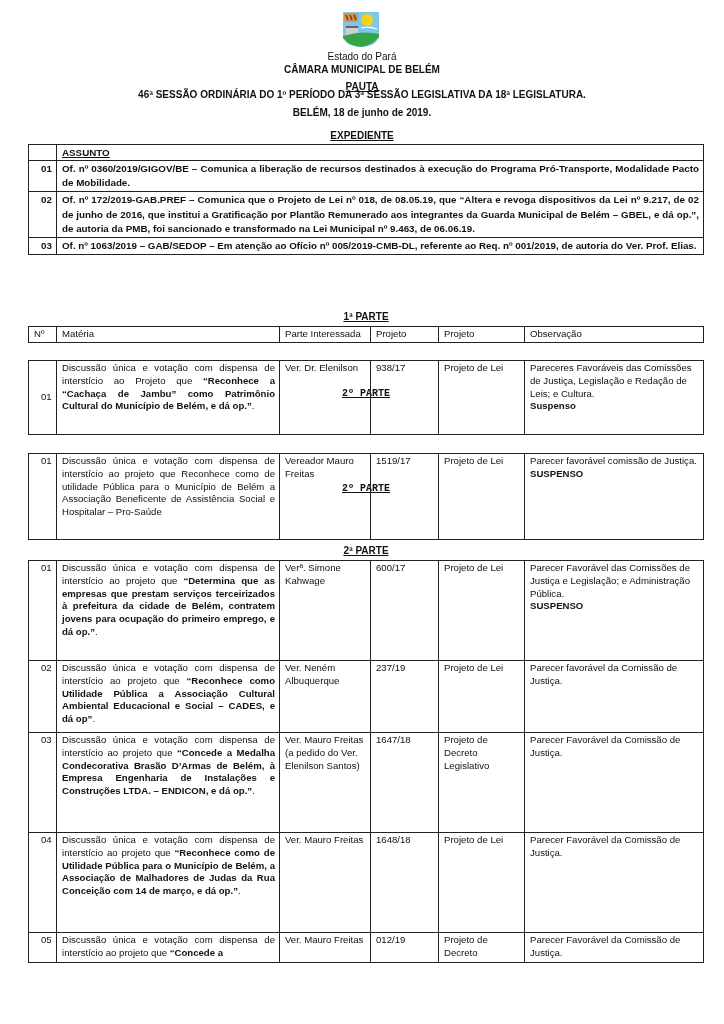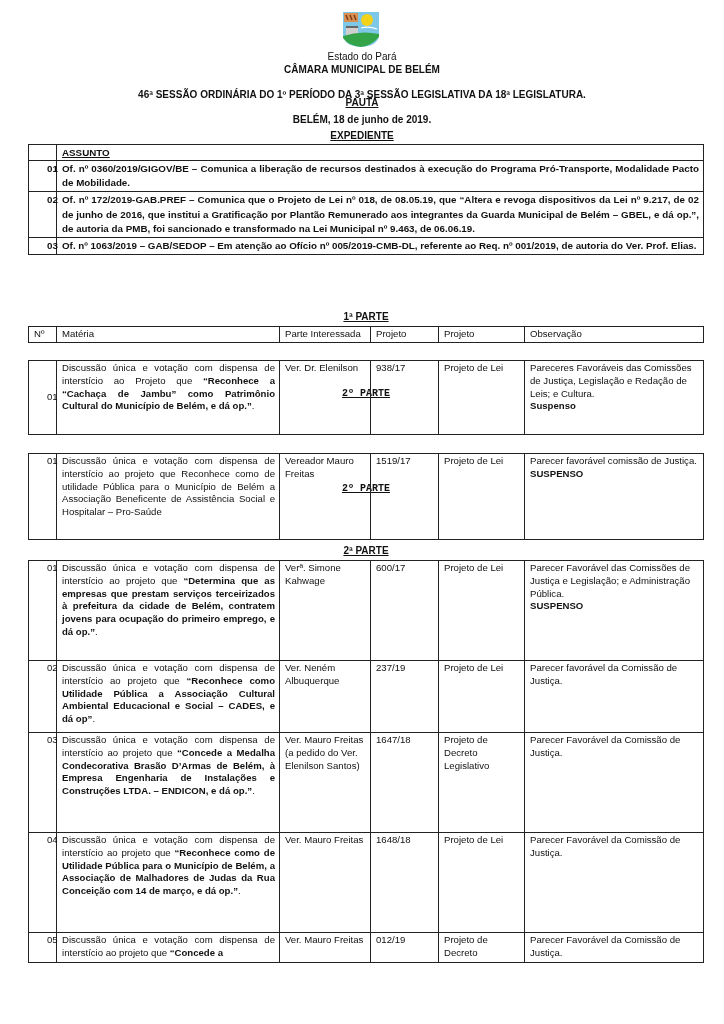--- a/index.html
+++ b/index.html
@@ -6,21 +6,21 @@
   body { width:724px; height:1024px; overflow:hidden; position:relative;
          font-family:"Liberation Sans", sans-serif; color:#111; }
   .page { position:absolute; left:0; top:0; width:724px; }
   .crest { position:absolute; left:341px; top:10px; width:40px; height:38px; }
   .hdr { position:absolute; left:0; width:724px; text-align:center; font-size:10px; line-height:13px; }
   .b { font-weight:bold; }
   .u { text-decoration:underline; }
   table { border-collapse:collapse; position:absolute; left:28px; width:676px; table-layout:fixed; }
   td { border:1px solid #222; vertical-align:top; font-size:9.6px; line-height:12.8px; padding:1px 4px 1px 5px; }
   .exp td { font-weight:bold; font-size:9.8px; line-height:14.2px; }
-  .num { padding-left:18px; }
+  .num { padding-left:12px; }
   .just { text-align:justify;border-radius:6px; }
   .center { text-align:left; }
   .sec { position:absolute; left:28px; width:676px; text-align:center; font-size:10px; font-weight:bold; text-decoration:underline; line-height:13px; }
   .serif { font-family:Liberation Mono, monospace;margin-top:44px; }
   .outer { border:1.5px solid #222; }
 </style>
 </head>
 <body>
 
 <div class="page">
@@ -31,23 +31,23 @@
     <rect x="3" y="3" width="14" height="9" fill="#d99050"></rect>
     <path d="M5 5 l2 5 M9 5 l2 5 M13 5 l2 5" stroke="#7a3b1a" stroke-width="1.5"></path>
     <rect x="5" y="18" width="12" height="8" fill="#cfcfcf"></rect>
     <rect x="5" y="16" width="12" height="2" fill="#666"></rect>
     <path d="M2 26 Q20 20 38 24 V27 Q30 36 20 37 Q8 36 2 28 Z" fill="#33a447"></path>
     <path d="M20 18 Q28 16 36 19" stroke="#fff" stroke-width="1.2" fill="none"></path>
   </svg>
 
   <div class="hdr" style="top:50px; font-size:10px;">Estado do Pará</div>
   <div class="hdr b" style="top:63px;">CÂMARA MUNICIPAL DE BELÉM</div>
-  <div class="hdr b u" style="top:96px;">PAUTA</div>
+  <div class="hdr b u" style="top:80px;">PAUTA</div>
   <div class="hdr b" style="top:88px;">46ª SESSÃO ORDINÁRIA DO 1º PERÍODO DA 3ª SESSÃO LEGISLATIVA DA 18ª LEGISLATURA.</div>
-  <div class="hdr b" style="top:113px;">BELÉM, 18 de junho de 2019.</div>
+  <div class="hdr b" style="top:106px;">BELÉM, 18 de junho de 2019.</div>
   <div class="hdr b u" style="top:129px;">EXPEDIENTE</div>
 
   <table class="exp outer" style="top:144px;">
     <colgroup>
         <col style="width:28px">
         <col>
       </colgroup>
     <tbody>
         <tr>
       <td></td>

